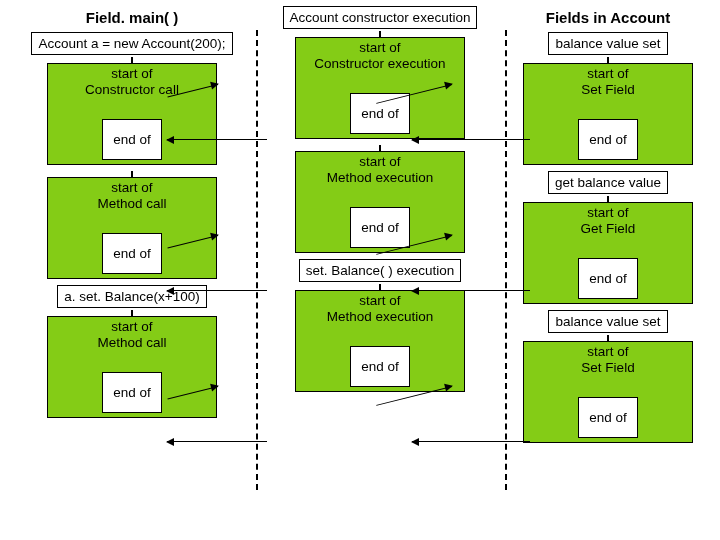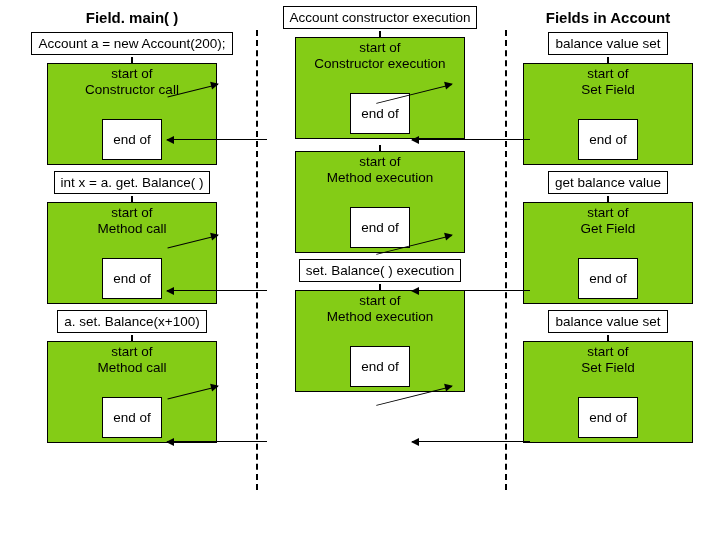--- a/index.html
+++ b/index.html
@@ -136,21 +136,20 @@
         <div class="stack">
           <div class="sub">
             <span class="l1">start of</span>
             <span class="l2">Constructor call</span>
           </div>
           <div class="endbox">end of</div>
         </div>
       </div>
 
       <div class="block">
-        <div class="box">int x = a. get. Balance( )</div>
         <div class="vconn"></div>
         <div class="stack">
           <div class="sub">
             <span class="l1">start of</span>
             <span class="l2">Method call</span>
           </div>
           <div class="endbox">end of</div>
         </div>
       </div>
 

